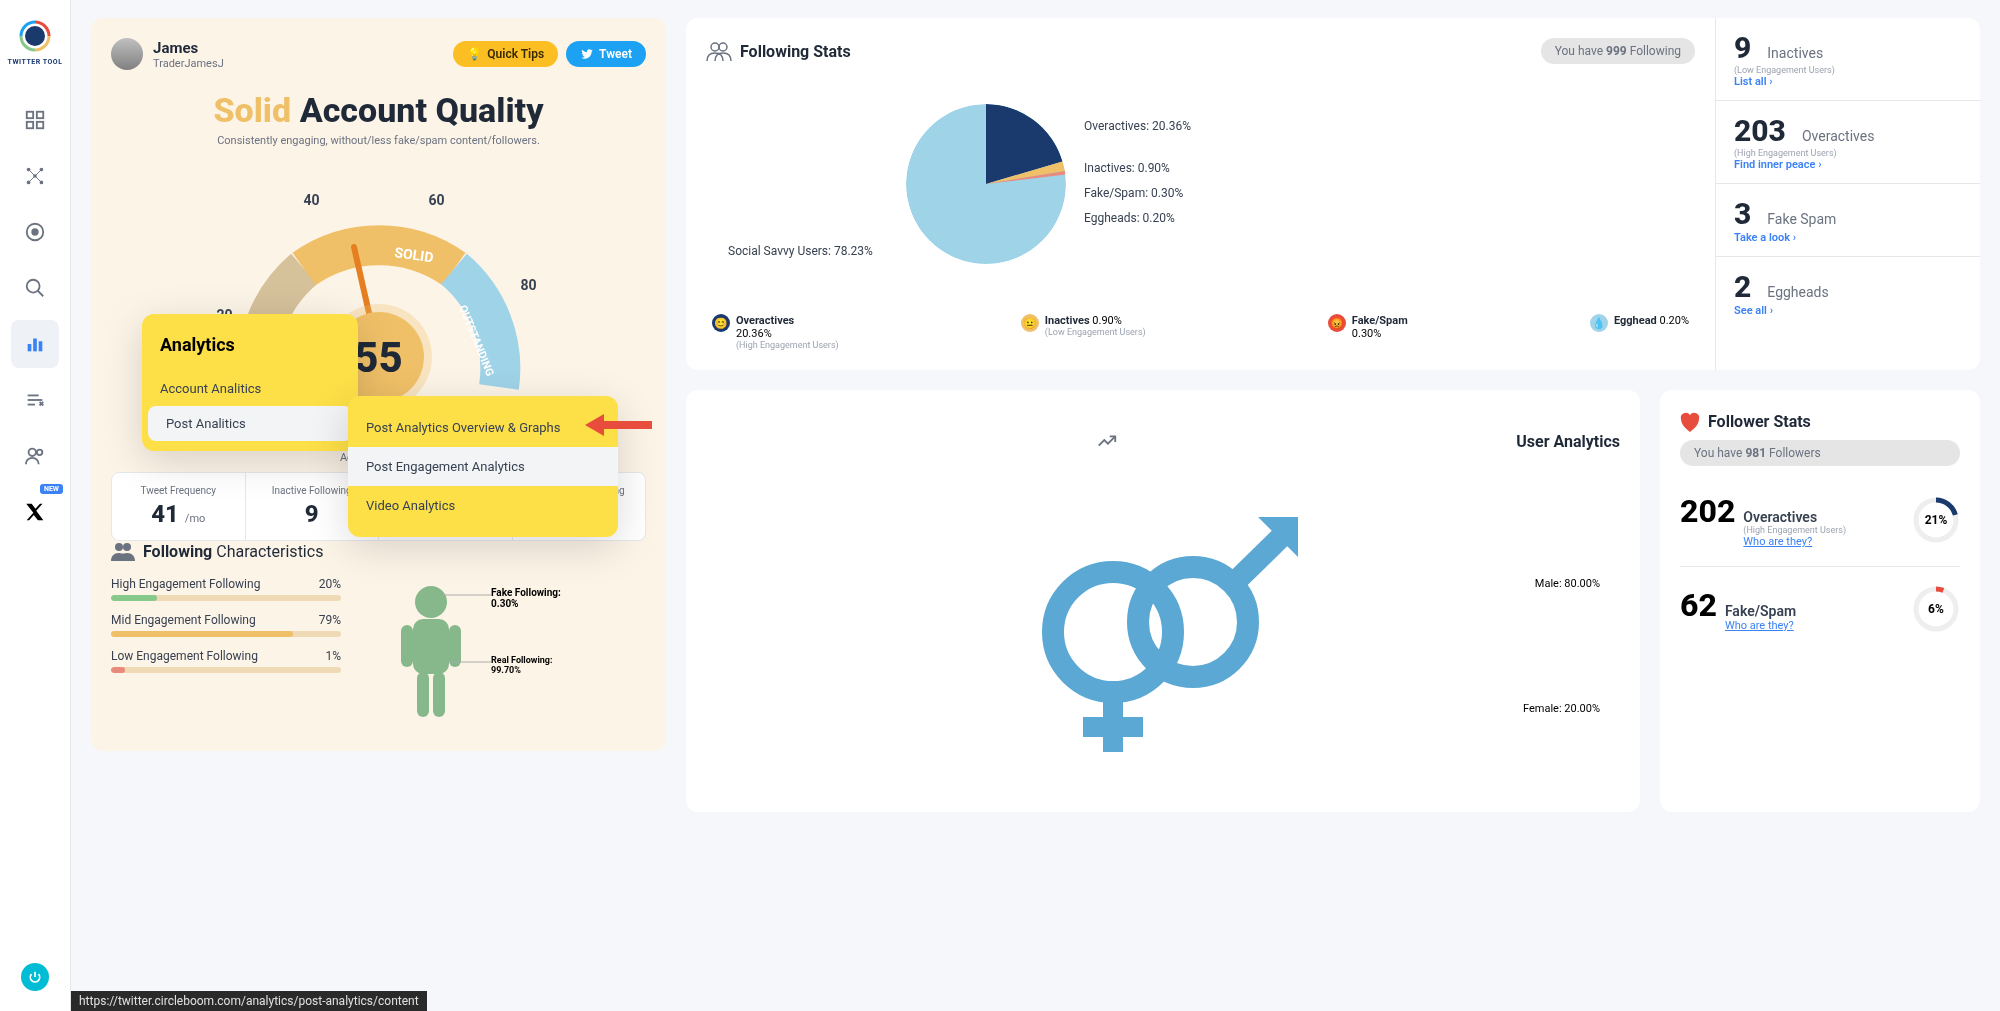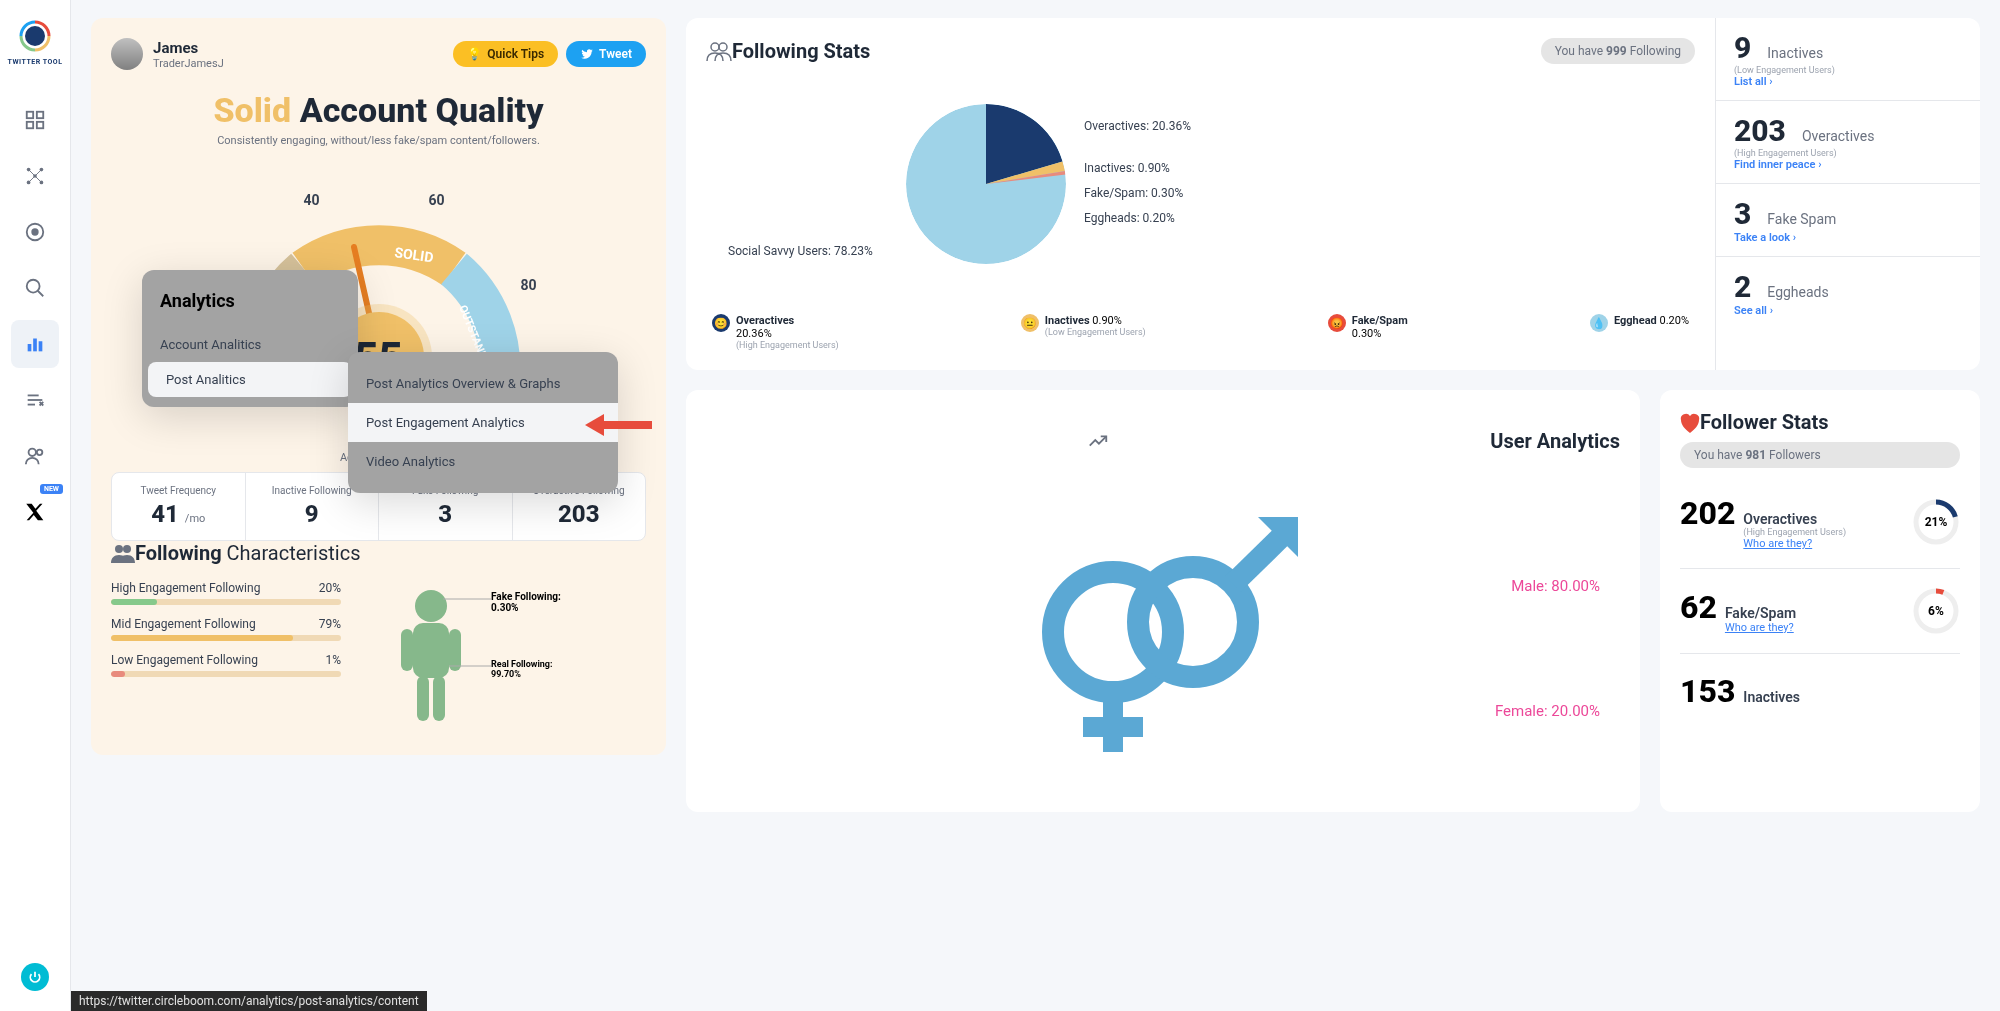--- a/index.html
+++ b/index.html
@@ -31,41 +31,41 @@
 
 .quality-title { text-align: center; }
 .quality-title h1 { font-size: 34px; font-weight: 800; color: #1f2937; }
 .quality-title h1 .solid { color: #f0c068; }
 .quality-sub { font-size: 11px; color: #6b7280; margin-top: 4px; }
 
 .gauge-wrap { position: relative; width: 360px; height: 280px; margin: 10px auto 0; }
 .gauge-score { position: absolute; top: 155px; left: 50%; transform: translateX(-50%); width: 90px; height: 90px; background: #f0c068; border-radius: 50%; display: flex; align-items: center; justify-content: center; font-size: 42px; font-weight: 800; color: #1f2937; box-shadow: 0 0 0 8px rgba(240,192,104,0.3); }
 .gauge-label { position: absolute; font-size: 14px; font-weight: 700; color: #374151; }
 
-.popup-menu { position: absolute; background: #a3a3a3; border-radius: 12px; box-shadow: 0 10px 40px rgba(0,0,0,0.15); z-index: 100; }
+.popup-menu { position: absolute; background: #fde047; border-radius: 12px; box-shadow: 0 10px 40px rgba(0,0,0,0.15); z-index: 100; margin-top: 44px; }
 .analytics-popup { left: 71px; top: 270px; width: 216px; padding: 20px 0 10px; }
 .analytics-popup h3 { font-size: 18px; font-weight: 700; padding: 0 18px 16px; }
 .pop-item { padding: 10px 18px; font-size: 13px; color: #374151; cursor: pointer; }
 .pop-item.sel { background: #f3f4f6; border-radius: 8px; margin: 0 6px; }
 .sub-popup { left: 277px; top: 352px; width: 270px; padding: 12px 0; }
 .sub-item { padding: 12px 18px; font-size: 13px; color: #374151; cursor: pointer; }
 .sub-item.sel { background: #f3f4f6; }
 
 .arrow-indicator { position: absolute; left: 513px; top: 410px; z-index: 101; }
 
 .stats-row { display: flex; border: 1px solid #e5e7eb; border-radius: 8px; overflow: hidden; background: #fff; }
 .stat-cell { flex: 1; padding: 12px 8px; text-align: center; border-right: 1px solid #e5e7eb; }
 .stat-cell:last-child { border-right: none; }
 .stat-label { font-size: 10px; color: #6b7280; margin-bottom: 4px; }
 .stat-val { font-size: 24px; font-weight: 800; color: #1f2937; }
 .stat-suffix { font-size: 11px; font-weight: 400; color: #6b7280; }
 .account-q-label { text-align: center; font-size: 11px; color: #6b7280; margin: 14px 0 8px; }
 
 .section-header { display: flex; align-items: center; justify-content: space-between; }
-.section-title { display: flex; align-items: center; gap: 0; font-size: 20px; color: #1f2937; }
+.section-title { display: flex; align-items: center; gap: 8px; font-size: 16px; color: #1f2937; }
 .section-title strong { font-weight: 700; }
 .pill { background: #e5e5e5; padding: 6px 14px; border-radius: 20px; font-size: 12px; color: #6b7280; }
 .pill strong { font-weight: 700; }
 
 .following-char { }
 .char-body { display: flex; gap: 30px; margin-top: 16px; }
 .char-list { flex: 0 0 230px; }
 .char-row { margin-bottom: 12px; }
 .char-row-top { display: flex; justify-content: space-between; font-size: 12px; color: #374151; margin-bottom: 4px; }
 .char-bar-bg { height: 6px; background: #f0d9b5; border-radius: 3px; overflow: hidden; }
@@ -85,21 +85,21 @@
 
 .legend-row { display: flex; justify-content: space-between; gap: 14px; margin-top: 20px; padding: 0 6px; }
 .legend-item { display: flex; gap: 6px; font-size: 11px; }
 .legend-dot { width: 18px; height: 18px; border-radius: 50%; flex-shrink: 0; }
 .legend-name { font-weight: 700; color: #1f2937; }
 .legend-sub { font-size: 9px; color: #9ca3af; }
 
 .bottom-row { display: grid; grid-template-columns: 1fr 320px; gap: 20px; }
 
 .user-analytics svg { display: block; margin: 20px auto; }
-.ua-label { font-size: 15px; color: #ec4899; position: absolute; }
+.ua-label { font-size: 11px; color: #000000; position: absolute; }
 
 .follower-stats-card { display: flex; flex-direction: column; }
 .follower-item { display: flex; justify-content: space-between; align-items: center; padding: 18px 0; border-bottom: 1px solid #e5e7eb; }
 .follower-item:last-child { border-bottom: none; }
 .fi-left { display: flex; align-items: baseline; gap: 8px; }
 .fi-num { font-size: 32px; font-weight: 800; }
 .fi-meta .fi-name { font-size: 14px; color: #374151; font-weight: 600; }
 .fi-meta .fi-sub { font-size: 9px; color: #9ca3af; }
 .fi-link { font-size: 11px; color: #3b82f6; text-decoration: underline; cursor: pointer; }
 .pct-ring { width: 48px; height: 48px; position: relative; }
@@ -439,28 +439,20 @@
           <div class="fi-meta">
                 <div class="fi-name">Fake/Spam</div>
                 <div class="fi-link">Who are they?</div>
               </div>
         </div>
         <div class="pct-ring"><svg width="48" height="48" viewBox="0 0 48 48">
                 <circle cx="24" cy="24" r="20" fill="none" stroke="#eee" stroke-width="5"></circle>
                 <circle cx="24" cy="24" r="20" fill="none" stroke="#e74c3c" stroke-width="5" stroke-dasharray="7.5 120" transform="rotate(-90 24 24)"></circle>
               </svg><div class="pct-ring-text">6%</div></div>
       </div>
-      <div class="follower-item">
-        <div class="fi-left">
-          <span class="fi-num">153</span>
-          <div class="fi-meta">
-                <div class="fi-name">Inactives</div>
-              </div>
-        </div>
-      </div>
     </div>
   </div>
 </div>
 
 <div class="popup-menu analytics-popup">
   <h3>Analytics</h3>
   <div class="pop-item">Account Analitics</div>
   <div class="pop-item sel">Post Analitics</div>
 </div>
 <div class="popup-menu sub-popup">

